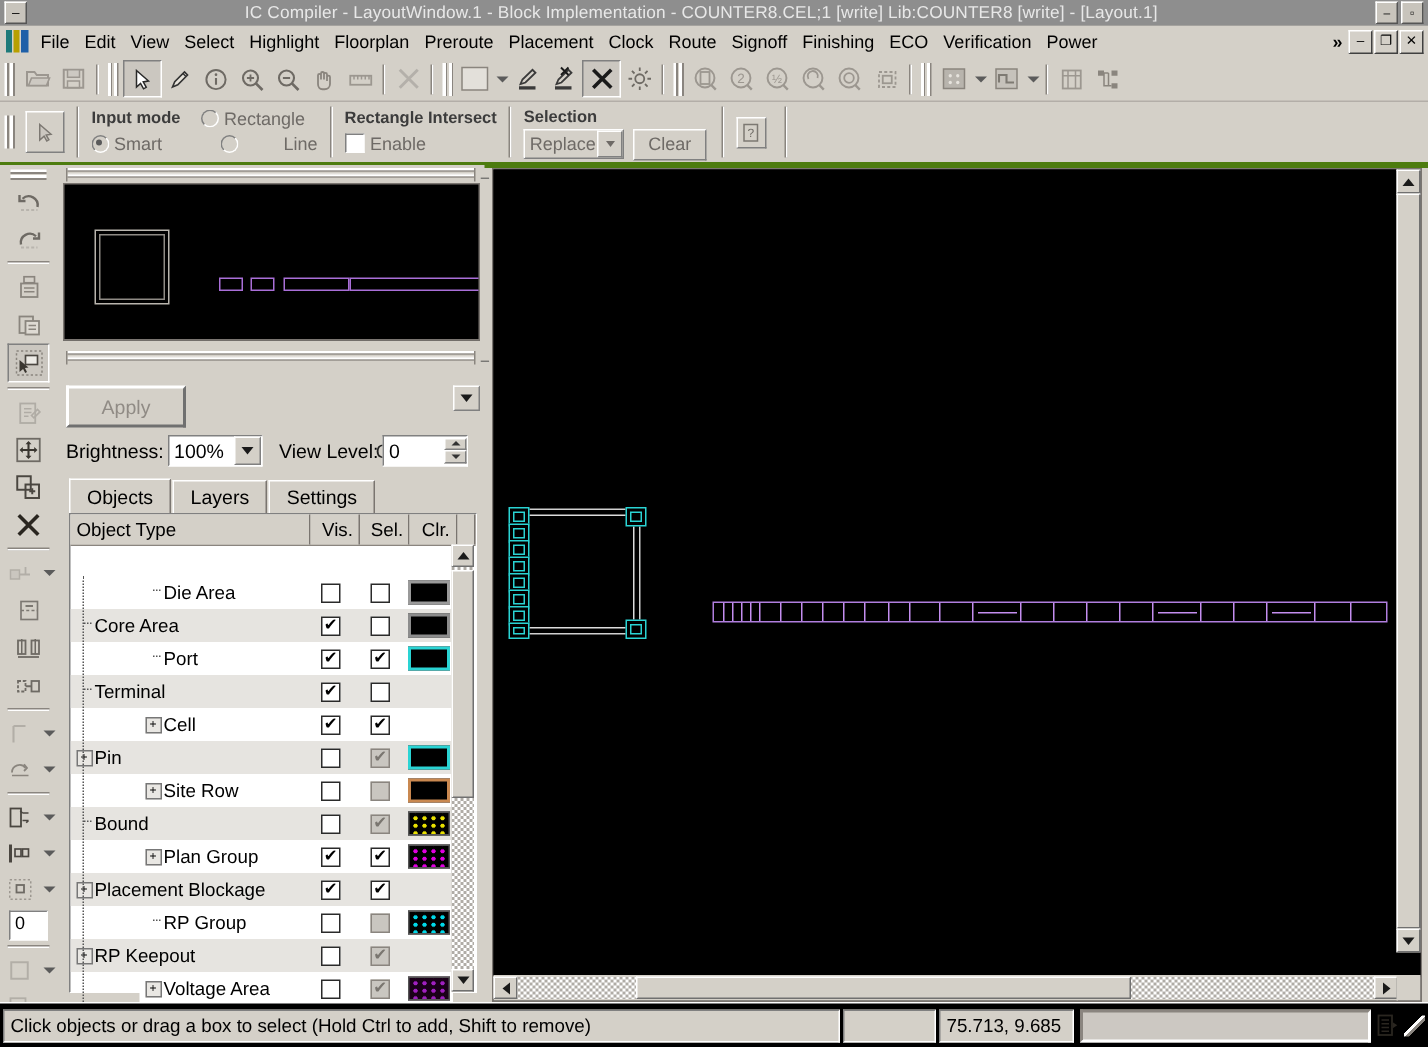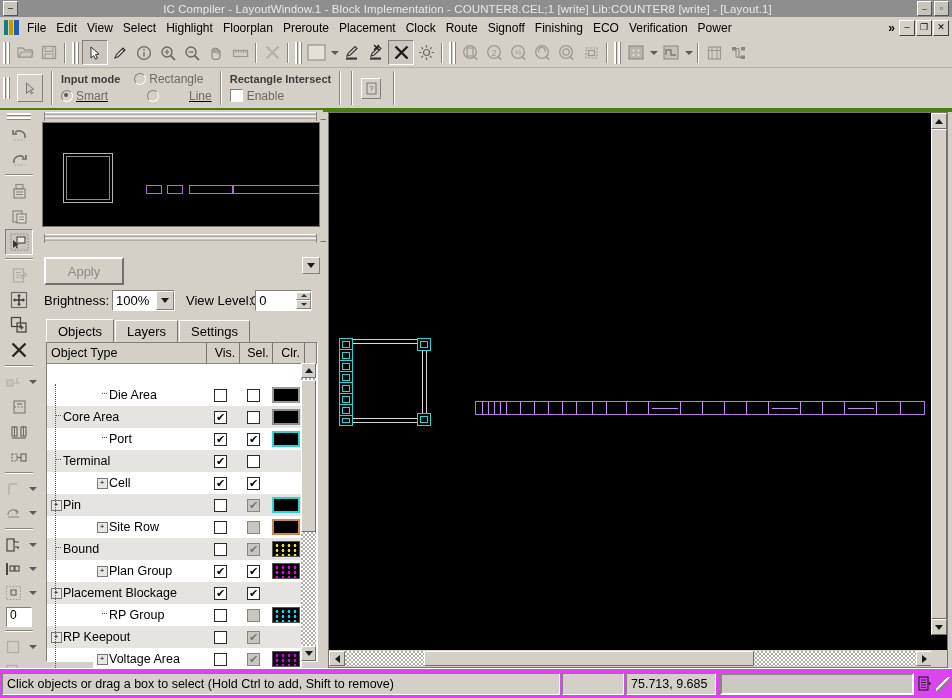--- a/index.html
+++ b/index.html
@@ -230,21 +230,21 @@
     border:1px solid #fff;border-right-color:#707070;border-bottom-color:#707070;
     display:flex;align-items:center;justify-content:center;box-sizing:border-box;flex:0 0 auto;}
   .hs-left i{font-style:normal;border-top:4px solid transparent;border-bottom:4px solid transparent;border-right:5px solid #1a1a1a;}
   .hs-right i{font-style:normal;border-top:4px solid transparent;border-bottom:4px solid transparent;border-left:5px solid #1a1a1a;}
   .hs-track{flex:1;height:15px;background:repeating-conic-gradient(#fff 0% 25%, #b0aca6 0% 50%) 0 0/4px 4px;position:relative;}
   .hs-thumb{position:absolute;left:79px;top:0;width:330px;height:15px;background:#d4d0c8;
     border:1px solid #fff;border-right-color:#707070;border-bottom-color:#707070;box-sizing:border-box;}
   .corner{position:absolute;right:0;bottom:0;width:16px;height:17px;background:#d4d0c8;}
 
   
-  .statusbar{position:absolute;left:0;top:668px;width:952px;height:30px;background:#d946ef;
+  .statusbar{position:absolute;left:0;top:668px;width:952px;height:30px;background:#000000;
     display:flex;align-items:center;padding:0 2px;box-sizing:border-box;border-top:1px solid #fff;}
   .st-field{height:22px;background:#d4d0c8;display:flex;align-items:center;padding:0 4px;font-size:12.5px;
     border:1px solid #808080;border-right-color:#fff;border-bottom-color:#fff;box-sizing:border-box;}
   .st-msg{flex:0 0 auto;width:558px;}
   .st-blank{width:62px;margin-left:2px;}
   .st-coord{width:90px;margin-left:2px;justify-content:flex-start;}
   .st-prog{flex:1;margin-left:4px;background:#ccc8c2;border:2px solid #8a857f;border-right-color:#fff;border-bottom-color:#fff;}
   .st-icon{width:18px;height:22px;display:flex;align-items:center;justify-content:center;margin-left:2px;}
   .resizer{width:14px;height:14px;margin-left:2px;
     background:linear-gradient(135deg,transparent 0 42%,#fff 42% 52%,#8a857f 52% 62%,transparent 62%);}
@@ -484,21 +484,21 @@
     </div>
     <div class="vline"></div>
     <div class="gbox" style="flex-direction:column;align-items:flex-start;">
       <div style="display:flex;align-items:center;height:17px;">
         <span class="lbl-hdr">Input mode</span>
         <span style="display:inline-flex;align-items:center;margin-left:14px;">
           <span class="radio"></span>
           <span class="lbl-dim">Rectangle</span>
         </span>
       </div>
-      <div style="display:flex;align-items:center;height:17px;text-decoration:underline;">
+      <div style="display:flex;align-items:center;height:17px;">
         <span style="display:inline-flex;align-items:center;width:72px;">
           <span class="radio on"></span>
           <span class="lbl-dim">Smart</span>
         </span>
         <span style="display:inline-flex;align-items:center;margin-left:14px;gap:27px;">
           <span class="radio"></span>
           <span class="lbl-dim">Line</span>
         </span>
       </div>
     </div>
@@ -506,20 +506,36 @@
     <div class="gbox" style="flex-direction:column;align-items:flex-start;">
       <div style="height:17px;display:flex;align-items:center;">
         <span class="lbl-hdr">Rectangle Intersect</span>
       </div>
       <div style="height:17px;display:flex;align-items:center;">
         <span class="chk"></span>
         <span class="lbl-dim">Enable</span>
       </div>
     </div>
     <div class="vline"></div>
+    <div class="gbox" style="flex-direction:column;align-items:flex-start;">
+      <div style="height:17px;display:flex;align-items:center;">
+        <span class="lbl-hdr">Selection</span>
+      </div>
+      <div style="height:20px;display:flex;align-items:center;gap:6px;">
+        <div class="combo">
+          <span>Replace</span>
+          <span class="cb-arrow">
+              <i></i>
+            </span>
+        </div>
+        <div class="btn3d">
+          <span>Clear</span>
+        </div>
+      </div>
+    </div>
     <div class="vline" style="margin-left:6px;"></div>
     <div class="gbox">
       <div class="helpbtn">
         <svg width="11" height="13" viewBox="0 0 11 13">
             <rect x="1" y="1" width="9" height="11" fill="none" stroke="#7c7872" stroke-width="1"></rect>
             <text x="5.5" y="9" font-size="8" text-anchor="middle" fill="#6e6a64" font-family="Liberation Sans">?</text>
           </svg>
       </div>
     </div>
     <div class="vline" style="margin-left:8px;"></div>

